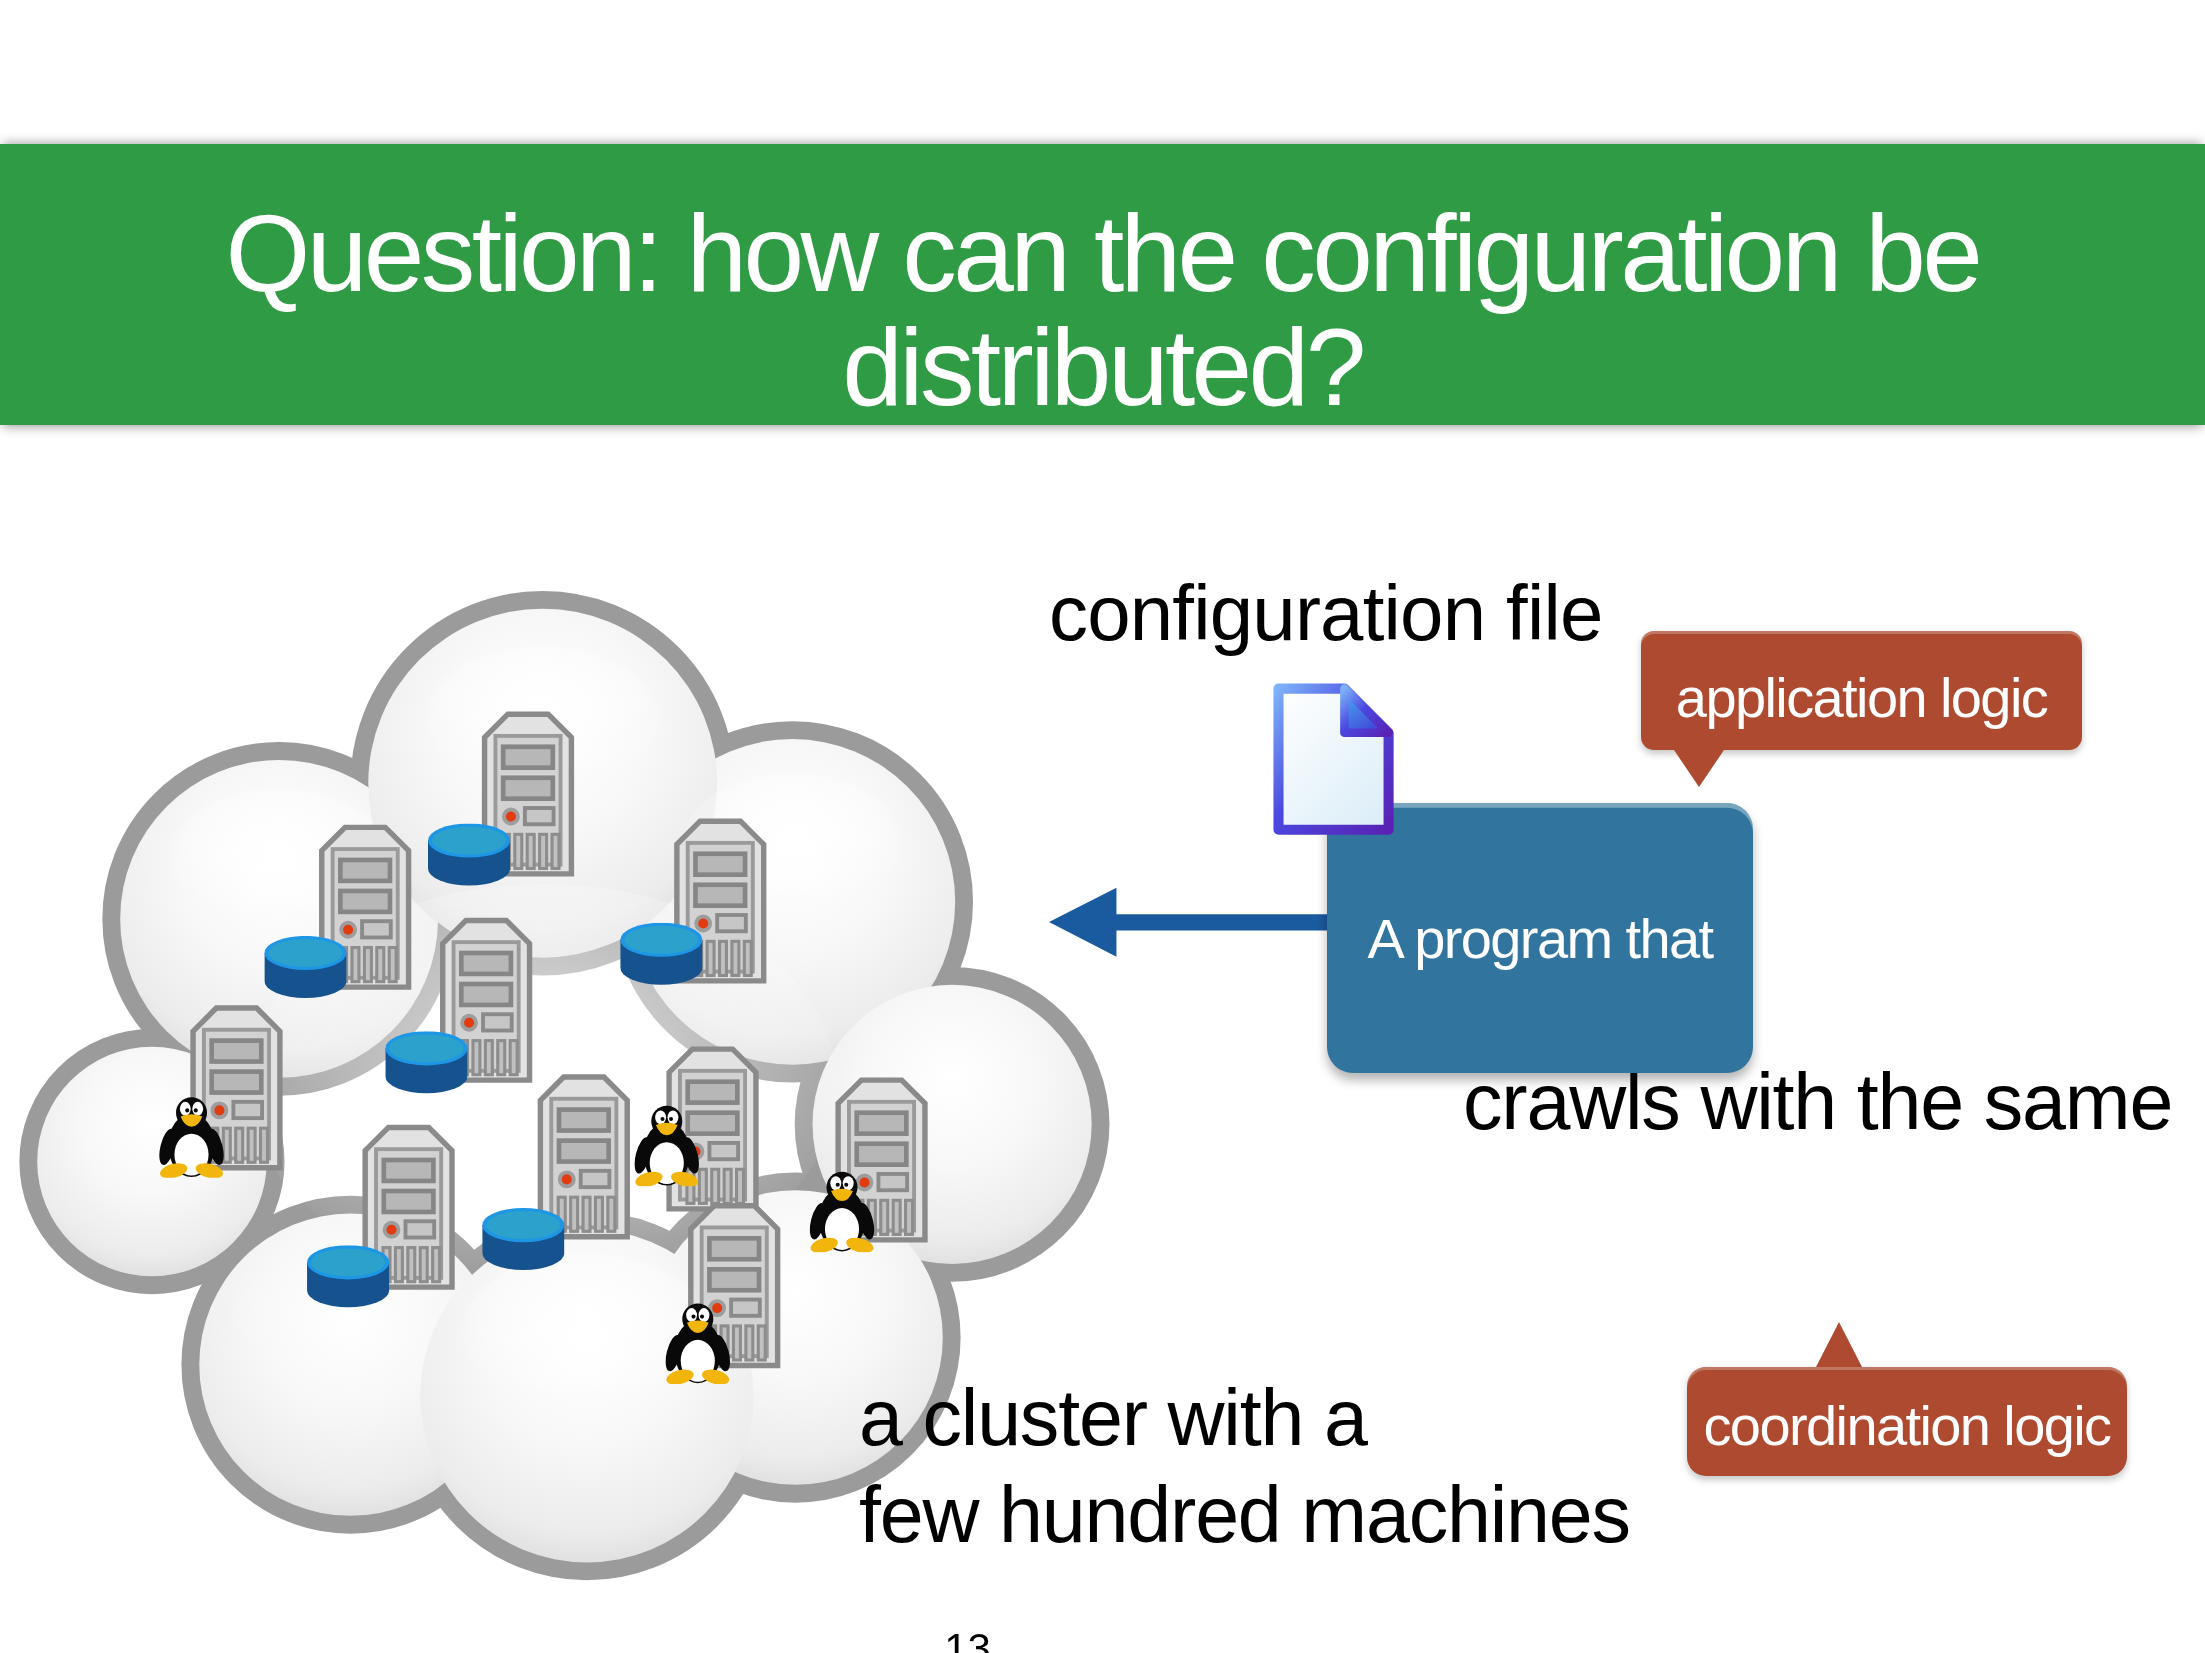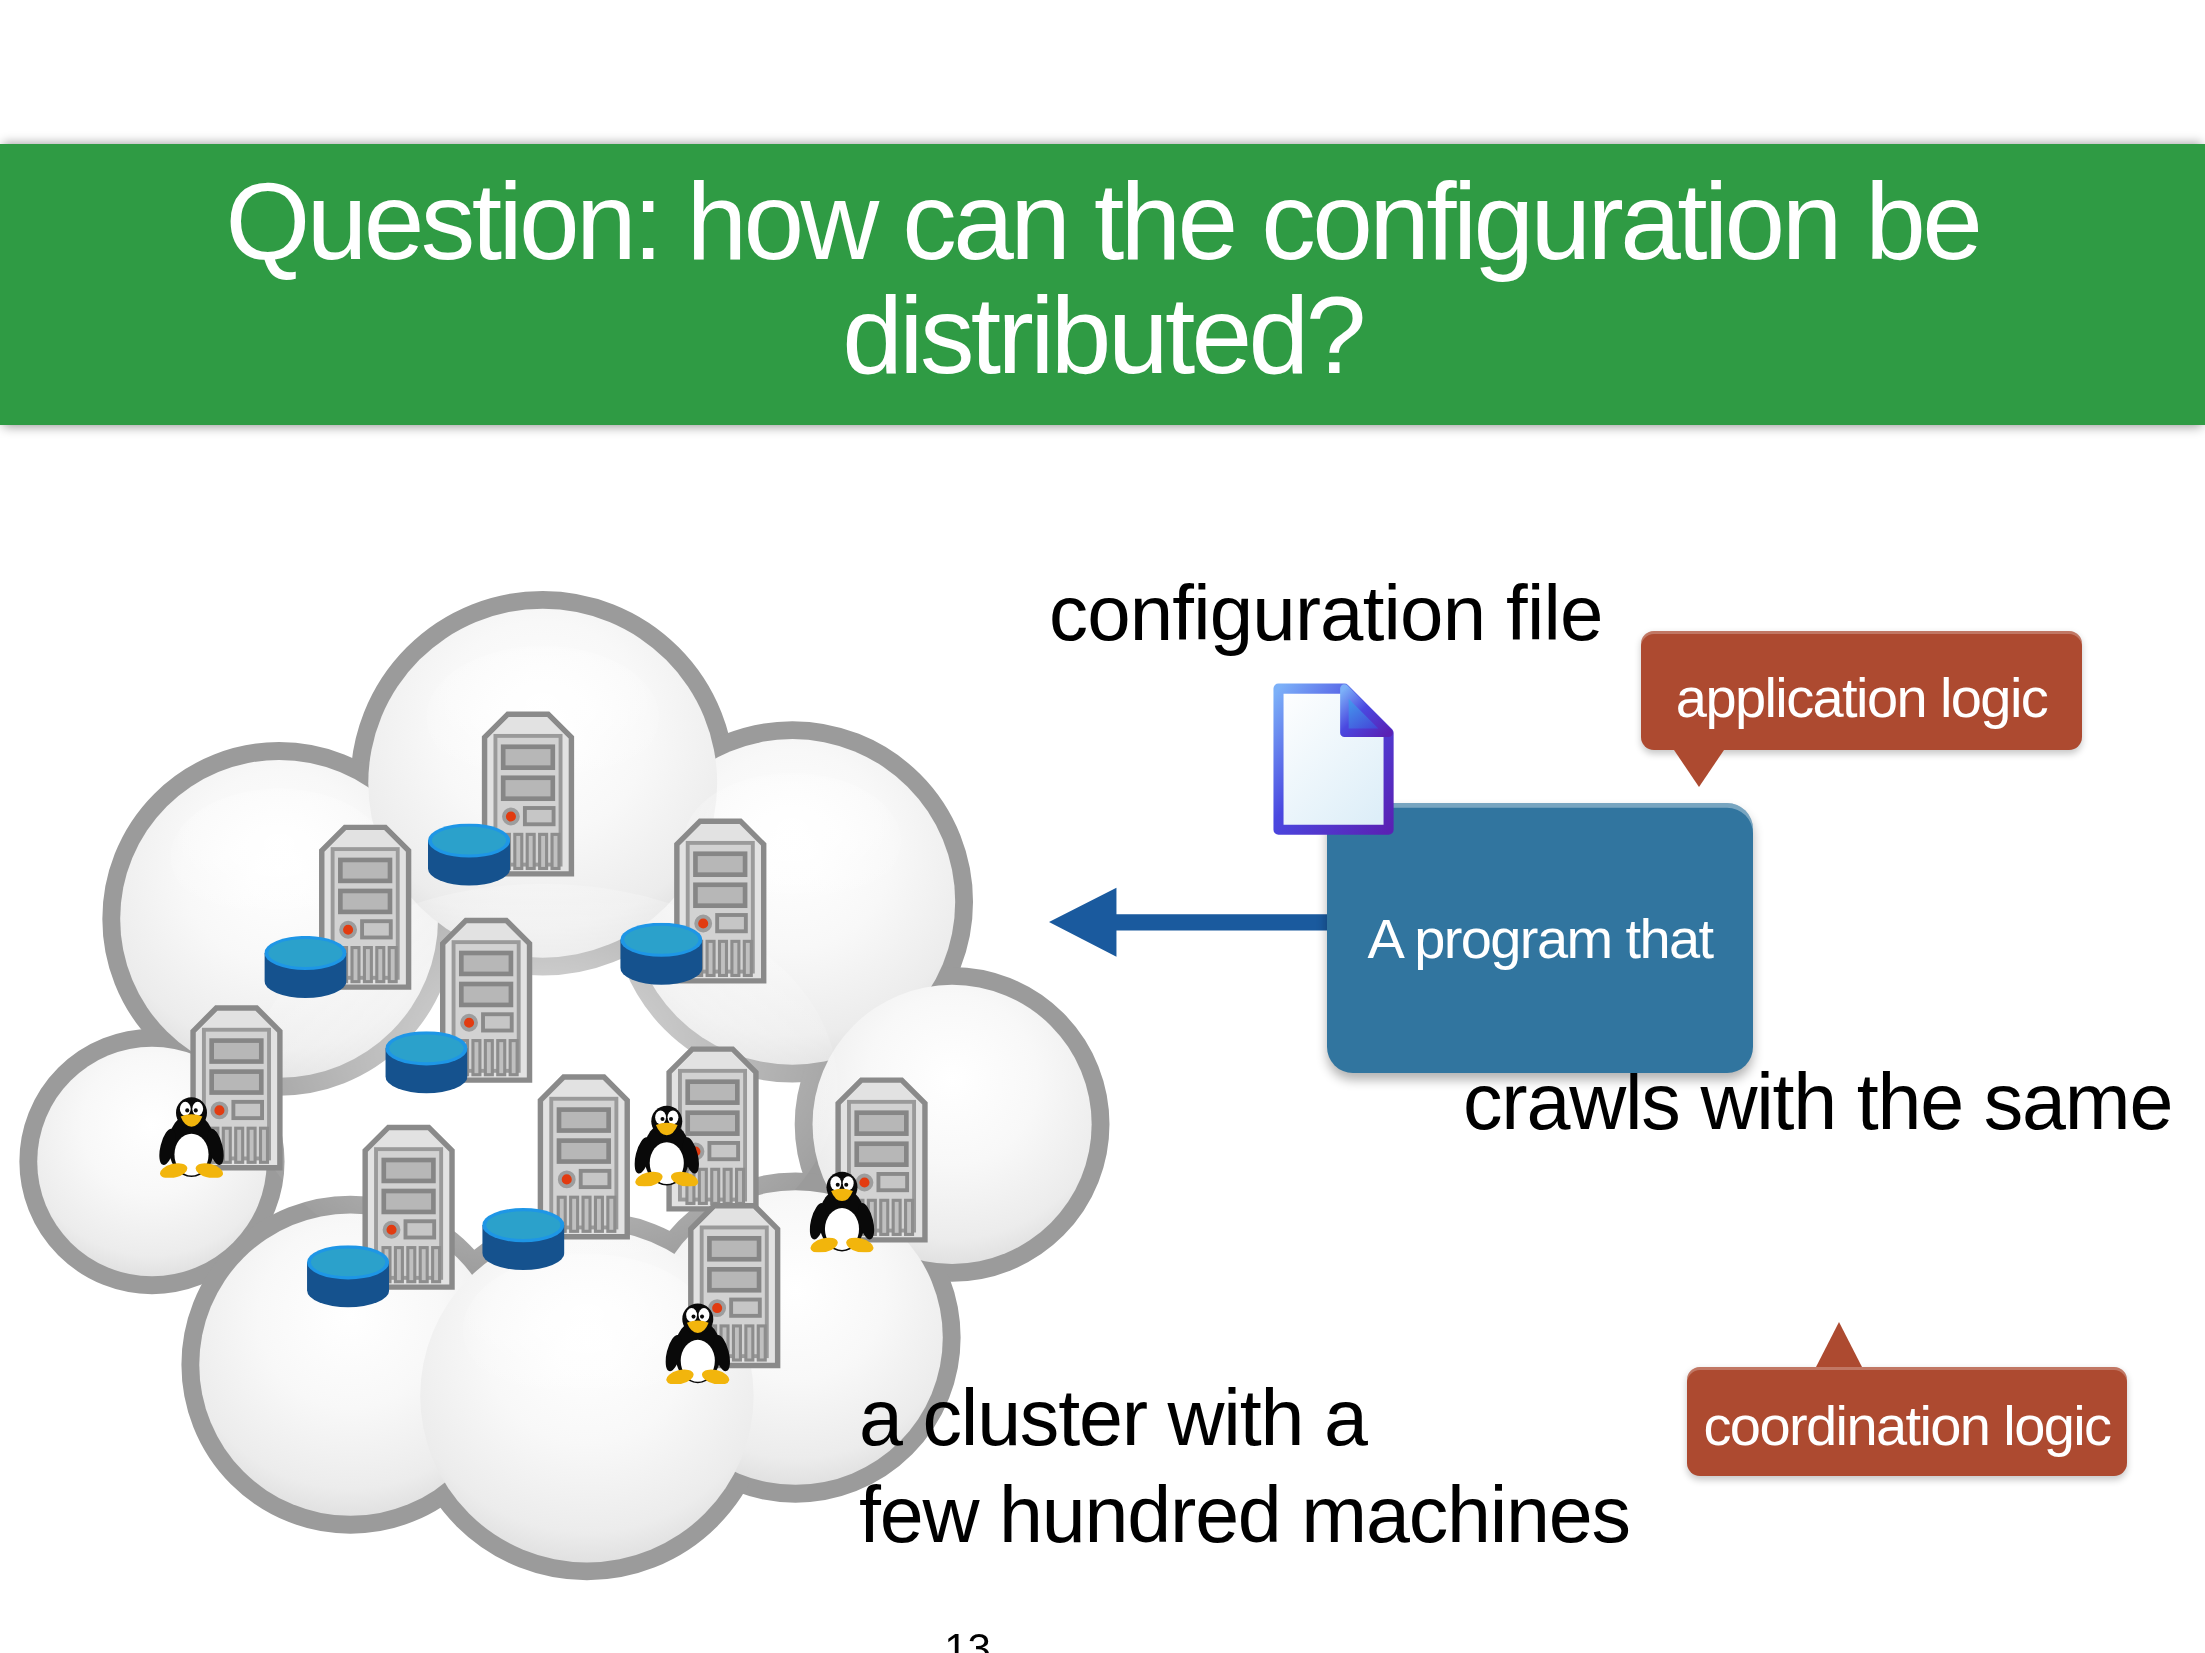--- a/index.html
+++ b/index.html
@@ -12,39 +12,39 @@
   .title-bar{
     position:absolute;left:0;top:144px;width:2205px;height:281px;
     background:var(--green,#2f9b44);
     box-shadow:0 5.4px 11px -3.1px rgba(0,0,0,.40), 0 -4.7px 9.3px -3.1px rgba(0,0,0,.30);
     text-align:center;
   }
   .title-line{
     color:#fff;font-size:109px;line-height:114px;font-weight:400;
     letter-spacing:-3.6px;white-space:nowrap;
   }
-  .title-pad{padding-top:20px;}
+  .title-pad{padding-top:44px;margin-top:8px;}
   .label{position:absolute;white-space:nowrap;}
   .config-file-label{left:1049px;top:574px;font-size:78px;line-height:78px;letter-spacing:-0.8px;}
   .worker-label{left:1463px;top:1053px;font-size:79px;line-height:97px;letter-spacing:-1.2px;}
   .cluster-label{left:859px;top:1369px;font-size:79px;line-height:97px;letter-spacing:-1.2px;}
   .page-number{left:0;top:1628px;width:1935px;text-align:center;font-size:42px;line-height:42px;}
 
   .callout-red{
     position:absolute;
     background:var(--red,#b14a2e);
     border-radius:13px;
     color:#fff;
     display:flex;align-items:center;justify-content:center;
     font-size:56px;letter-spacing:-1.6px;
     box-shadow:inset 0 3.1px 0 rgba(255,255,255,.25), 0 3.9px 7px rgba(0,0,0,.22);
     white-space:nowrap;
   }
   .callout-application{left:1641px;top:631px;width:441px;height:119px;padding-top:13px;box-sizing:border-box;}
-  .callout-coordination{left:1687px;top:1367px;width:440px;height:109px;padding-top:7px;box-sizing:border-box;}
+  .callout-coordination{left:1687px;top:1367px;width:440px;height:109px;padding-top:7px;box-sizing:border-box;border-radius:19px;}
   .tail{position:absolute;width:0;height:0;}
   .tail-down{
     left:33px;top:100%;
     border-left:25px solid transparent;
     border-right:25px solid transparent;
     border-top:37px solid var(--red,#b14a2e);
   }
   .tail-up{
     left:129px;bottom:100%;
     border-left:23px solid transparent;

